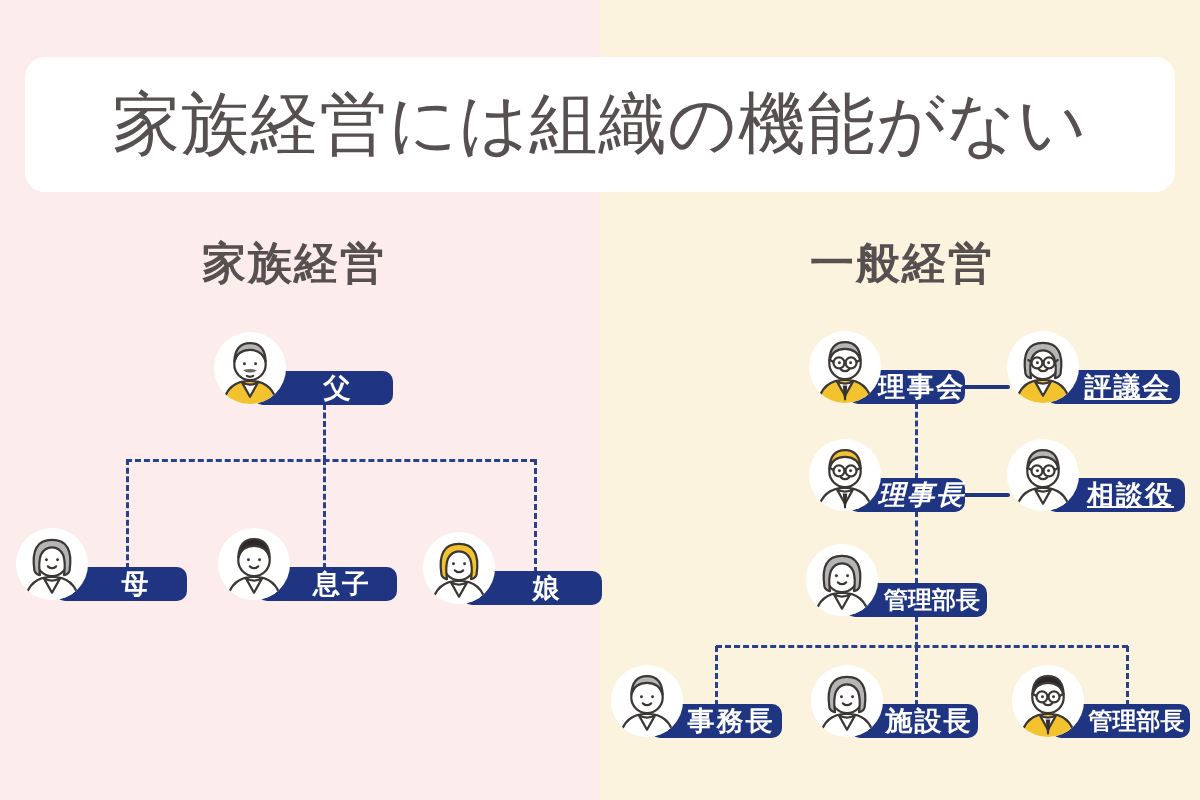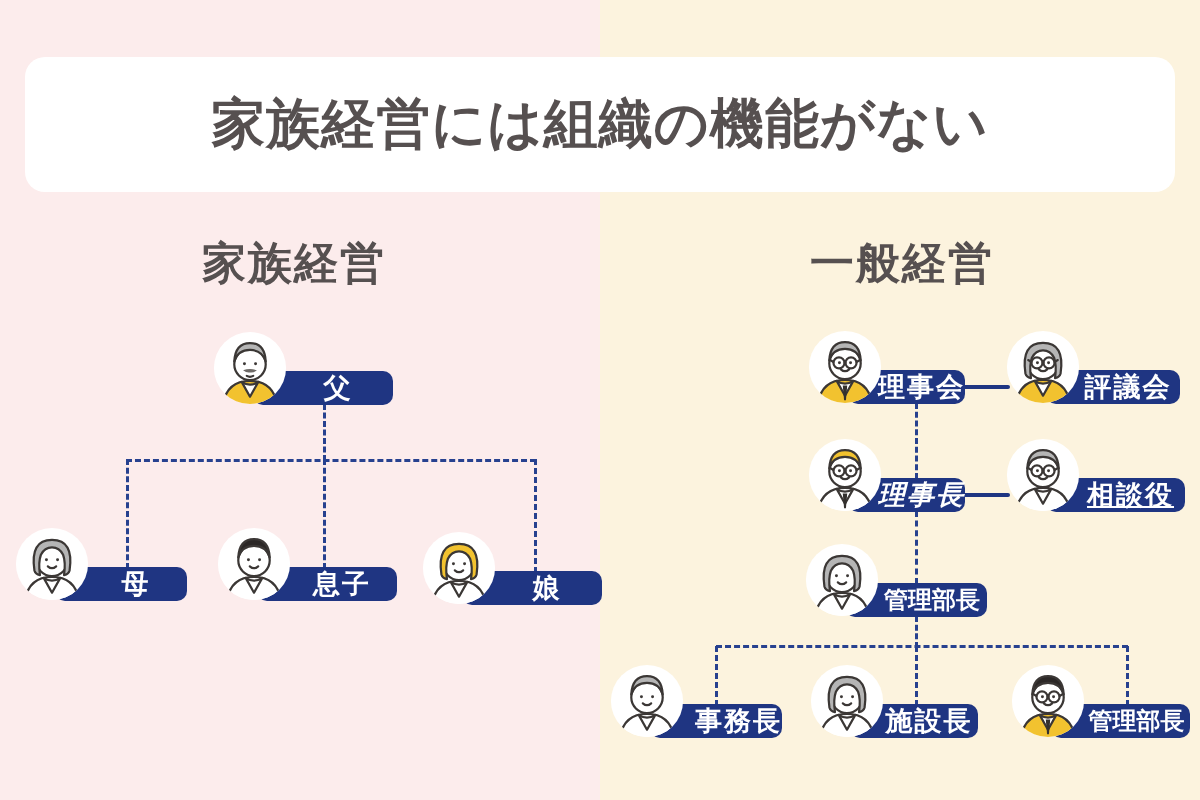--- a/index.html
+++ b/index.html
@@ -7,21 +7,21 @@
     --accent-yellow:#f2c22f; --text-dark:#565050; --card-bg:#ffffff;
   }
   html,body{margin:0;padding:0;background:#e9e9e9;}
   #canvas{position:relative;width:1200px;height:800px;overflow:hidden;
     font-family:"DejaVu Sans","Liberation Sans",sans-serif;}
   .bg{position:absolute;top:0;height:800px;width:600px;}
   .bg-left{left:0;background:var(--pink-bg);}
   .bg-right{left:600px;background:var(--cream-bg);}
   .title-card{position:absolute;left:25px;top:57px;width:1150px;height:135px;
     background:var(--card-bg);border-radius:20px;display:flex;align-items:center;justify-content:center;}
-  .title{font-size:54px;font-weight:700;color:var(--text-dark);letter-spacing:1px;white-space:nowrap;}
+  .title{font-size:68px;font-weight:400;color:var(--text-dark);letter-spacing:1px;white-space:nowrap;}
   .heading{position:absolute;font-size:44px;font-weight:700;color:var(--text-dark);
     letter-spacing:2px;white-space:nowrap;}
   .heading-family{left:202px;top:234px;}
   .heading-general{left:810px;top:234px;}
   #stage{position:absolute;left:0;top:0;width:1200px;height:800px;}
   
   .dash-v{position:absolute;width:0;border-left:3px dashed var(--line-dash);z-index:1;}
   .dash-h{position:absolute;height:0;border-top:3px dashed var(--line-dash);z-index:1;}
   .solid-h{position:absolute;height:4px;background:var(--navy);z-index:1;border-radius:2px;}
   .c-l1{left:323px;top:404px;height:57px;}
@@ -44,25 +44,25 @@
     border-radius:10px;color:#fff;font-weight:700;font-size:27px;display:flex;
     align-items:center;justify-content:center;padding-left:30px;letter-spacing:2px;
     box-sizing:border-box;white-space:nowrap;}
   .node .pill.long{font-size:24px;letter-spacing:0;padding-left:32px;}
   .node .avatar{position:absolute;left:0;top:0;width:74px;height:74px;}
   .n-father{left:213px;top:331px;}            .n-father .pill{width:140px;}
   .n-mother{left:15px;top:527px;}             .n-mother .pill{width:132px;}
   .n-son{left:217px;top:527px;}               .n-son .pill{width:140px;}
   .n-daughter{left:422px;top:531px;}          .n-daughter .pill{width:140px;}
   .n-board{left:808px;top:330px;}             .n-board .pill{width:117px;}
-  .n-council{left:1006px;top:330px;}          .n-council .pill{width:134px;}
+  .n-council{left:1006px;top:330px;}          .n-council .pill{width:134px;text-decoration:underline;}
   .n-chairman{left:808px;top:438px;}          .n-chairman .pill{width:117px;font-style:italic;}
   .n-advisor{left:1006px;top:438px;}          .n-advisor .pill{width:139px;text-decoration:underline;}
   .n-managing-director{left:805px;top:543px;} .n-managing-director .pill{width:142px;}
-  .n-office-manager{left:610px;top:664px;}    .n-office-manager .pill{width:132px;justify-content:flex-end;}
+  .n-office-manager{left:610px;top:664px;}    .n-office-manager .pill{width:132px;}
   .n-facility-manager{left:810px;top:664px;}  .n-facility-manager .pill{width:128px;}
   .n-admin-manager{left:1011px;top:664px;}    .n-admin-manager .pill{width:139px;text-align:right;}
 </style>
 </head>
 <body>
 
 <div id="canvas">
   <div class="bg bg-left"></div>
   <div class="bg bg-right"></div>
 

